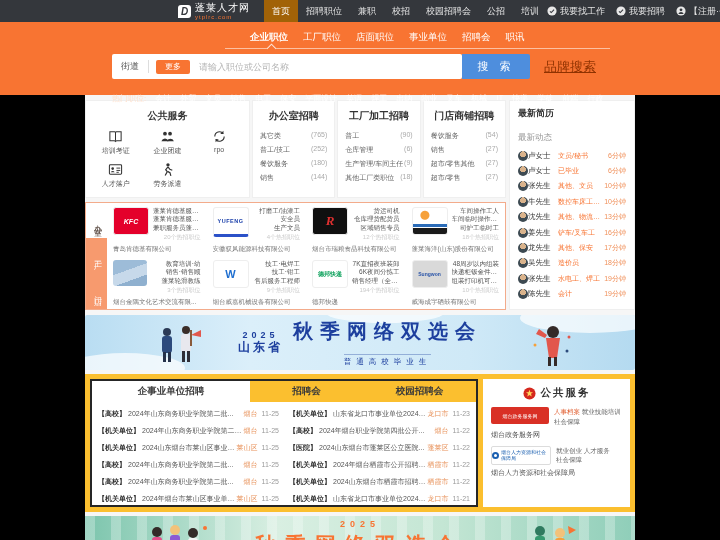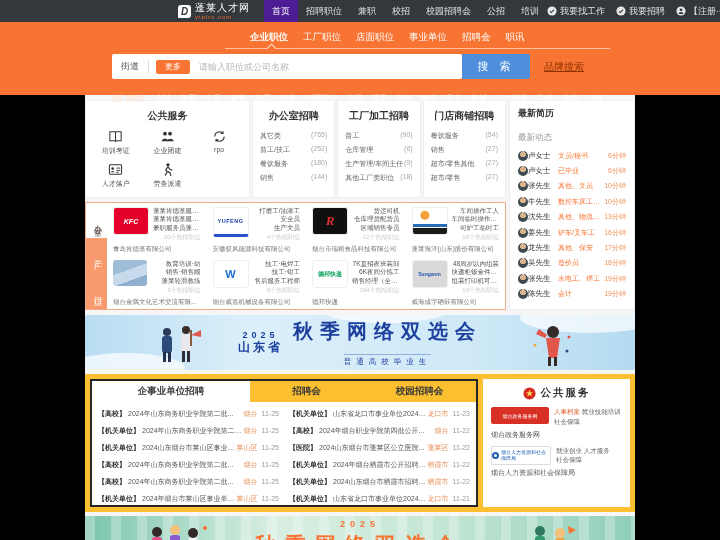--- a/index.html
+++ b/index.html
@@ -10,21 +10,21 @@
   .topbar{height:22px;background:#34373c;display:flex;align-items:center;color:#dcdcdc;
           font-size:9px;padding:0 62px 0 178px;box-sizing:border-box;white-space:nowrap;}
   .logo{display:flex;align-items:center;gap:4px;margin-right:14px;}
   .logo-mark{width:13px;height:13px;background:#fff;color:#34373c;border-radius:3px 3px 3px 0;
              font-weight:bold;font-style:italic;font-size:10px;display:flex;align-items:center;justify-content:center;}
   .logo-text{display:flex;flex-direction:column;line-height:1;}
   .logo-title{color:#fff;font-weight:normal;font-size:10px;letter-spacing:1px;}
   .logo-sub{color:#f87432;font-size:6px;letter-spacing:1px;margin-top:1px;}
   .topnav{display:flex;height:22px;align-items:center;}
   .topnav a{color:#e3e3e3;text-decoration:none;padding:0 8px;line-height:22px;display:block;}
-  .topnav a.active{background:#4c1d95;color:#fff;}
+  .topnav a.active{background:#a16207;color:#fff;}
   .top-right{margin-left:auto;display:flex;align-items:center;gap:11px;}
   .tr-item{display:flex;align-items:center;gap:3px;color:#e3e3e3;cursor:pointer;}
   .tr-item svg{display:block;}
 
   
   .orange-zone{height:73px;background:#f87432;position:relative;box-sizing:border-box;}
   .subnav{padding:9px 0 0 250px;height:24px;box-sizing:border-box;font-size:9.5px;color:#fff;display:flex;gap:15px;}
   .subnav a{color:#fff;text-decoration:none;}
   .subnav a.active{font-weight:bold;}
   .subnav-line{position:absolute;left:225px;top:26px;width:385px;border-top:1px solid rgba(255,255,255,.55);}
@@ -34,21 +34,21 @@
   .search-row{display:flex;align-items:center;padding-left:112px;margin-top:8px;height:25px;}
   .search-box{width:350px;height:25px;background:#fff;border-radius:2px;display:flex;align-items:center;font-size:9px;}
   .region{color:#555;padding:0 9px;cursor:pointer;}
   .vline{width:1px;height:13px;background:#ddd;}
   .more-btn{background:#f87432;color:#fff;font-size:8px;border:none;border-radius:2px;margin:0 7px;
             padding:3px 9px;cursor:pointer;line-height:1;}
   .search-box input{flex:1;border:none;outline:none;font-size:9px;color:#333;background:transparent;min-width:0;}
   .search-box input::placeholder{color:#b5b5b5;}
   .search-btn{width:68px;height:25px;background:#4e8edd;color:#fff;border:none;font-size:11px;cursor:pointer;
               letter-spacing:4px;border-radius:0 2px 2px 0;}
-  .brand-link{margin-left:14px;color:#8f3200;font-size:10px;text-decoration:underline;cursor:pointer;}
+  .brand-link{margin-left:14px;color:#8f3200;font-size:13px;text-decoration:underline;cursor:pointer;}
   .hot-row{padding-left:112px;margin-top:14px;font-size:8px;color:#fff;display:flex;gap:9px;white-space:nowrap;}
   .hot-row a{color:#fff;text-decoration:none;}
   .hot-label{color:#ffe0cc;}
 
   
   .col{width:550px;margin:0 auto;background:#f6f6f6;}
   .main-flex{display:flex;gap:3px;padding-top:5px;}
   .left-col{width:421px;}
   .row1{height:98px;display:flex;gap:2px;}
   .card{background:#fff;border:1px solid #efefef;box-sizing:border-box;}

